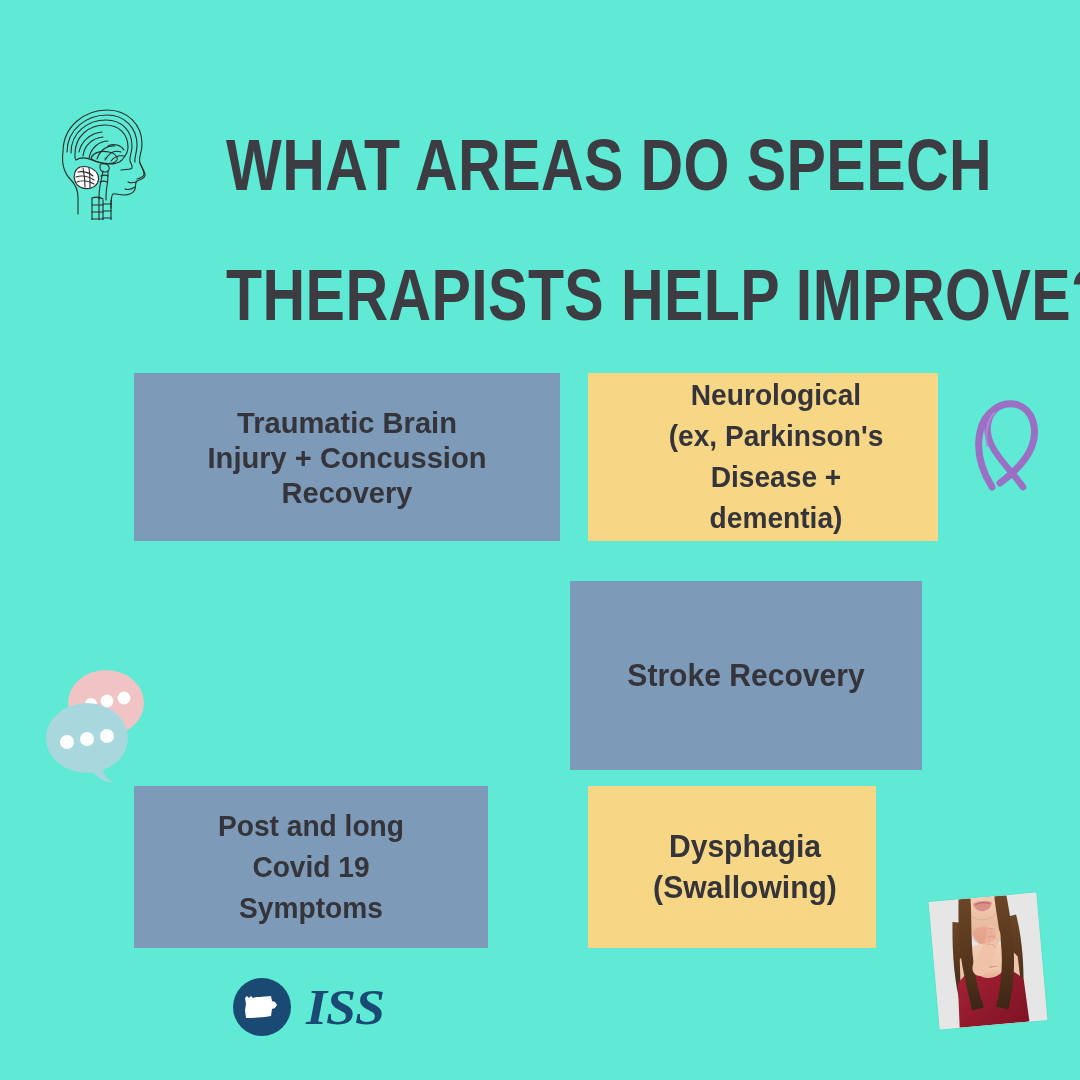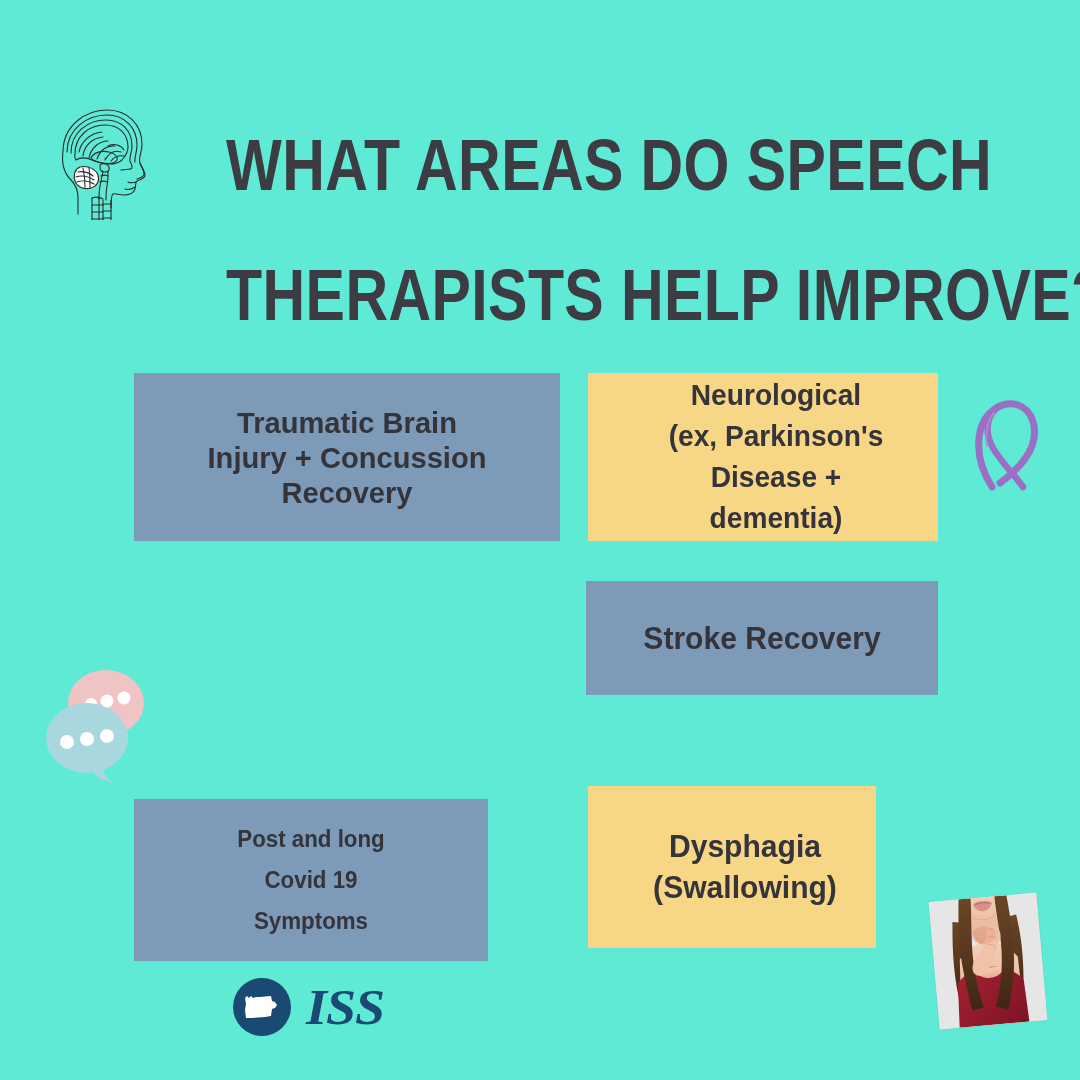--- a/index.html
+++ b/index.html
@@ -65,23 +65,23 @@
   }
   .card .ctext { display:block; width:100%; transform:scaleX(0.97); }
   .card.blue   { background:#7d9ab8; }
   .card.yellow { background:#f7d685;padding-left:40px; }
 
   
   #card-tbi         { left:134px; top:373px; width:426px; height:168px; }
   #card-neuro       { left:588px; top:373px; width:350px; height:168px; font-size:29px; line-height:41px; }
   
   #card-hnc         { left:134px; top:581px; width:354px; height:162px; line-height:44px; font-size:31px; }
-  #card-stroke      { left:586px; top:581px; width:352px; height:114px; font-size:31px; }
-  
-  #card-covid       { left:134px; top:786px; width:354px; height:162px; line-height:41px; font-size:23px;margin-top:13px; }
+  #card-stroke      { left:570px; top:581px; width:352px; height:189px; font-size:31px; }
+  
+  #card-covid       { left:134px; top:786px; width:354px; height:162px; line-height:41px; font-size:29px; }
   #card-dysphagia   { left:588px; top:786px; width:288px; height:162px; line-height:41px; font-size:31px; }
 
   
   #ribbon-icon {
     position:absolute;
     left:966px;
     top:388px;
     width:84px;
     height:106px;
   }

